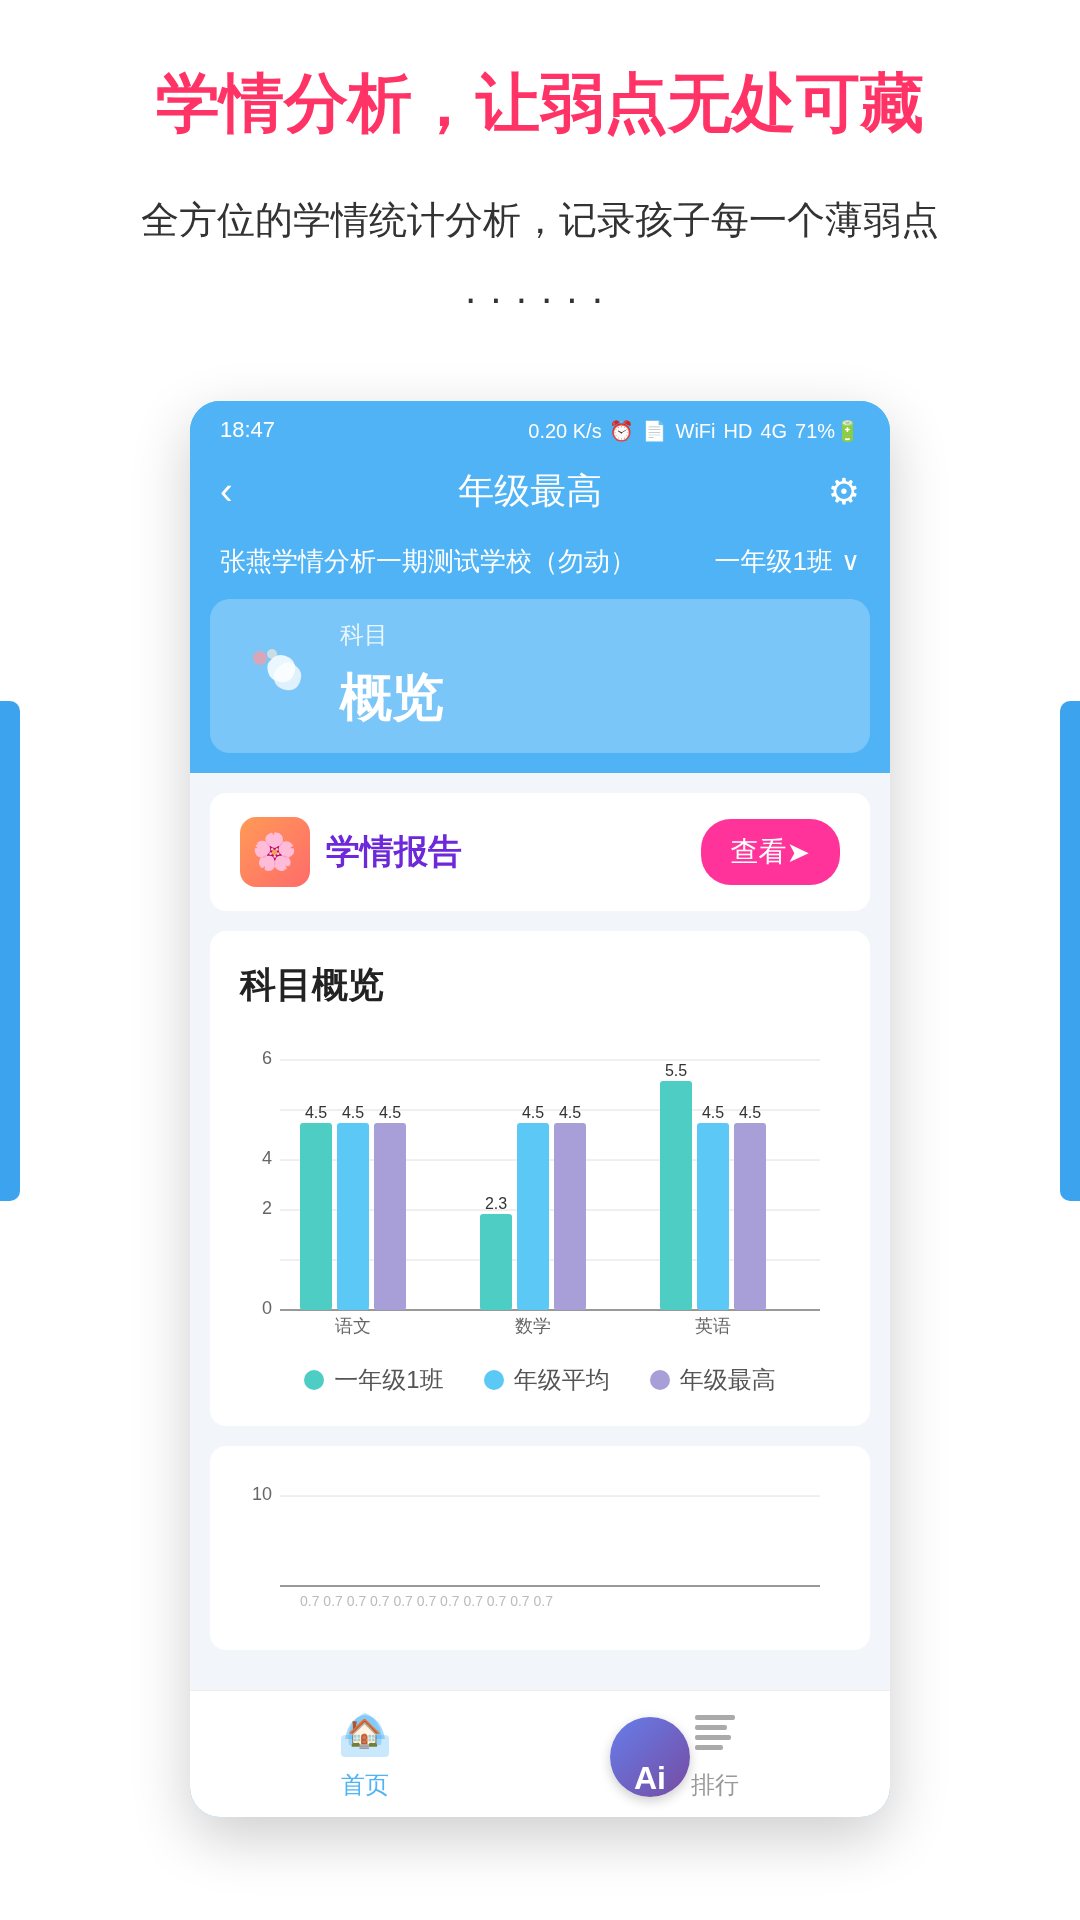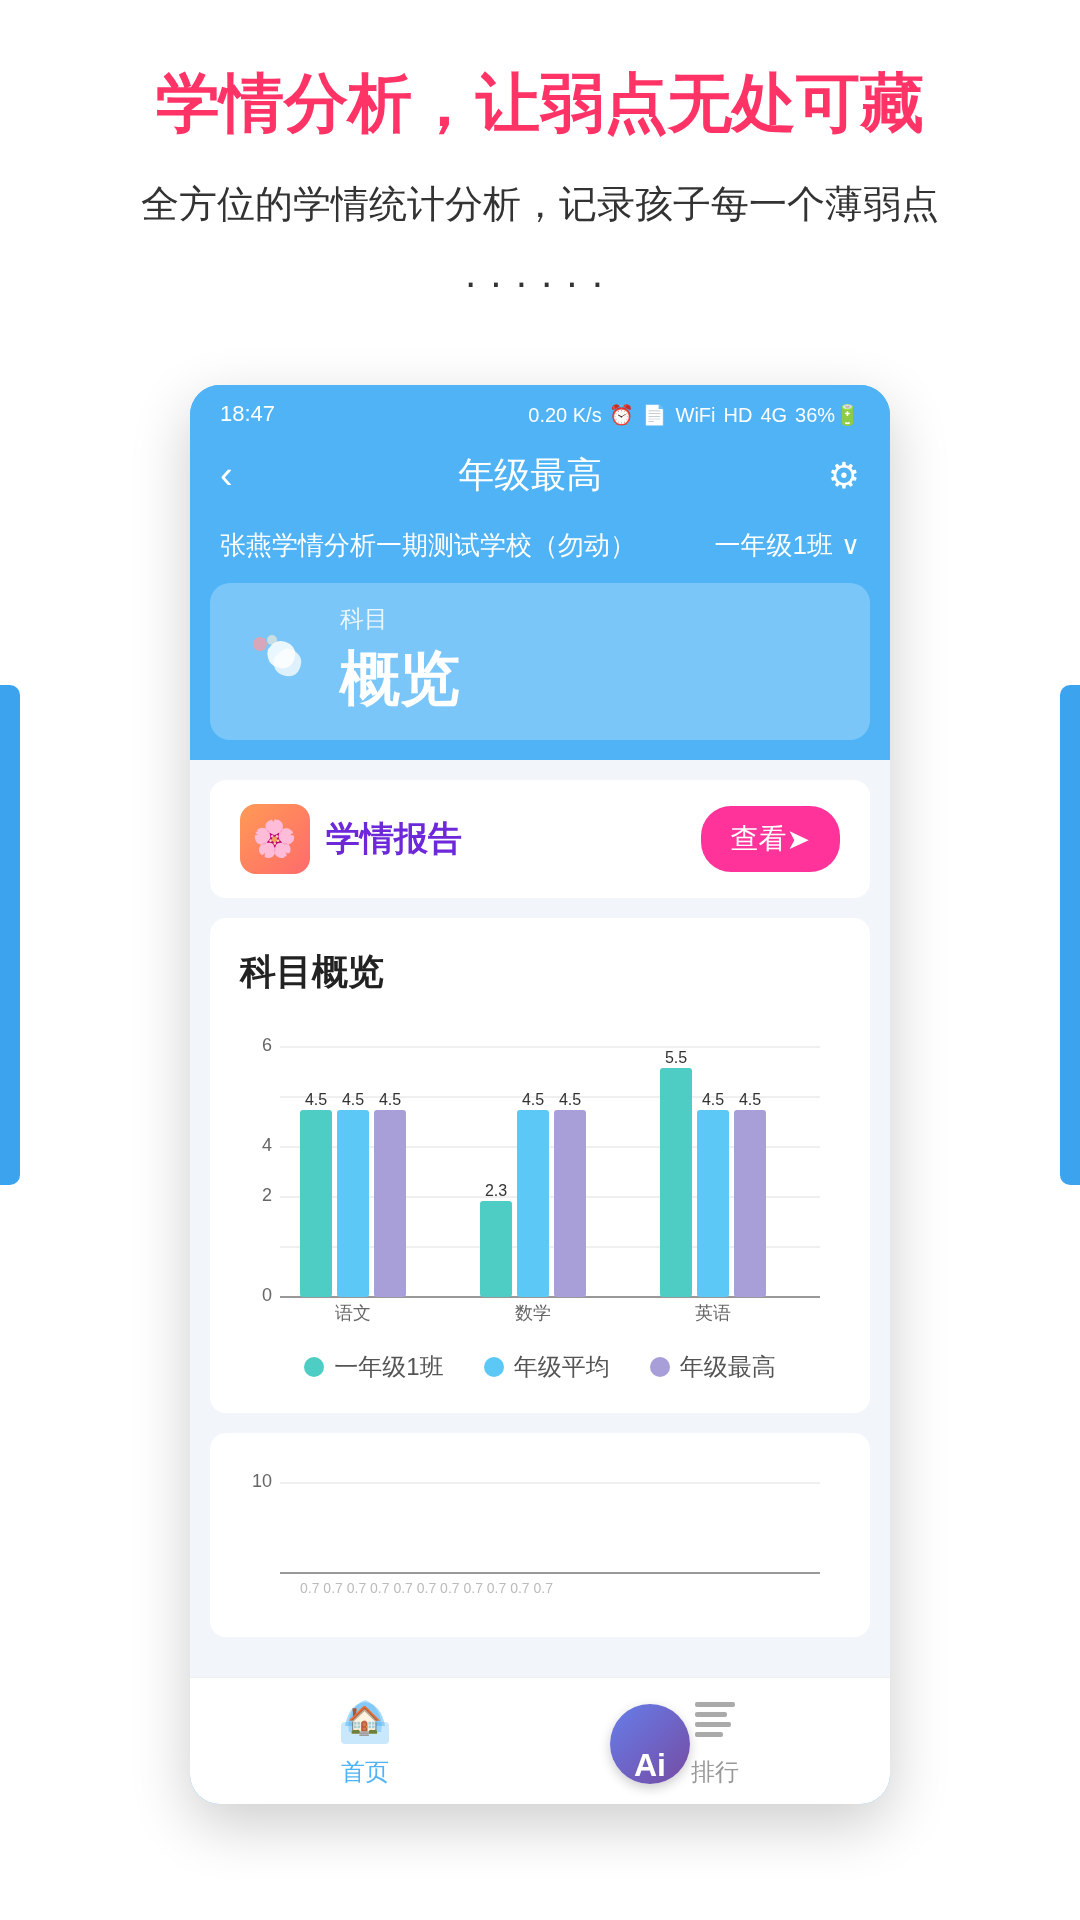--- a/index.html
+++ b/index.html
@@ -15,21 +15,21 @@
     
     .promo-section {
       text-align: center;
       padding: 60px 40px 30px;
       background: #ffffff;
     }
     .promo-title {
       font-size: 64px;
       font-weight: bold;
       color: #FF3366;
-      margin-bottom: 32px;
+      margin-bottom: 48px;
     }
     .promo-subtitle {
       font-size: 38px;
       color: #333333;
       margin-bottom: 30px;
     }
     .dots-row {
       font-size: 40px;
       color: #333;
       letter-spacing: 12px;
@@ -136,23 +136,23 @@
       align-items: center;
       padding: 20px 30px;
       gap: 20px;
     }
     .subject-icon {
       width: 80px;
       height: 80px;
       position: relative;
     }
     .subject-icon svg { width: 80px; height: 80px; }
-    .subject-label-area { display: flex; flex-direction: column; gap: 4px; }
+    .subject-label-area { display: flex; flex-direction: column; gap: 12px; }
     .subject-label-small { color: rgba(255,255,255,0.85); font-size: 24px; }
-    .subject-label-big { color: white; font-size: 60px; font-weight: bold; }
+    .subject-label-big { color: white; font-size: 52px; font-weight: bold; }
 
     
     .content-area {
       background: #f2f6fa;
       padding: 20px;
     }
 
     
     .report-card {
       background: white;
@@ -293,21 +293,21 @@
 
     <div class="status-bar">
       <span class="status-time">18:47</span>
       <div class="status-icons">
         <span>0.20 K/s</span>
         <span>⏰</span>
         <span>📄</span>
         <span>WiFi</span>
         <span>HD</span>
         <span>4G</span>
-        <span>36%🔋</span>
+        <span>71%🔋</span>
       </div>
     </div>
 
     <div class="nav-bar">
       <span class="nav-back">‹</span>
       <span class="nav-title">年级最高</span>
       <span class="nav-gear">⚙</span>
     </div>
 
     <div class="school-row">

